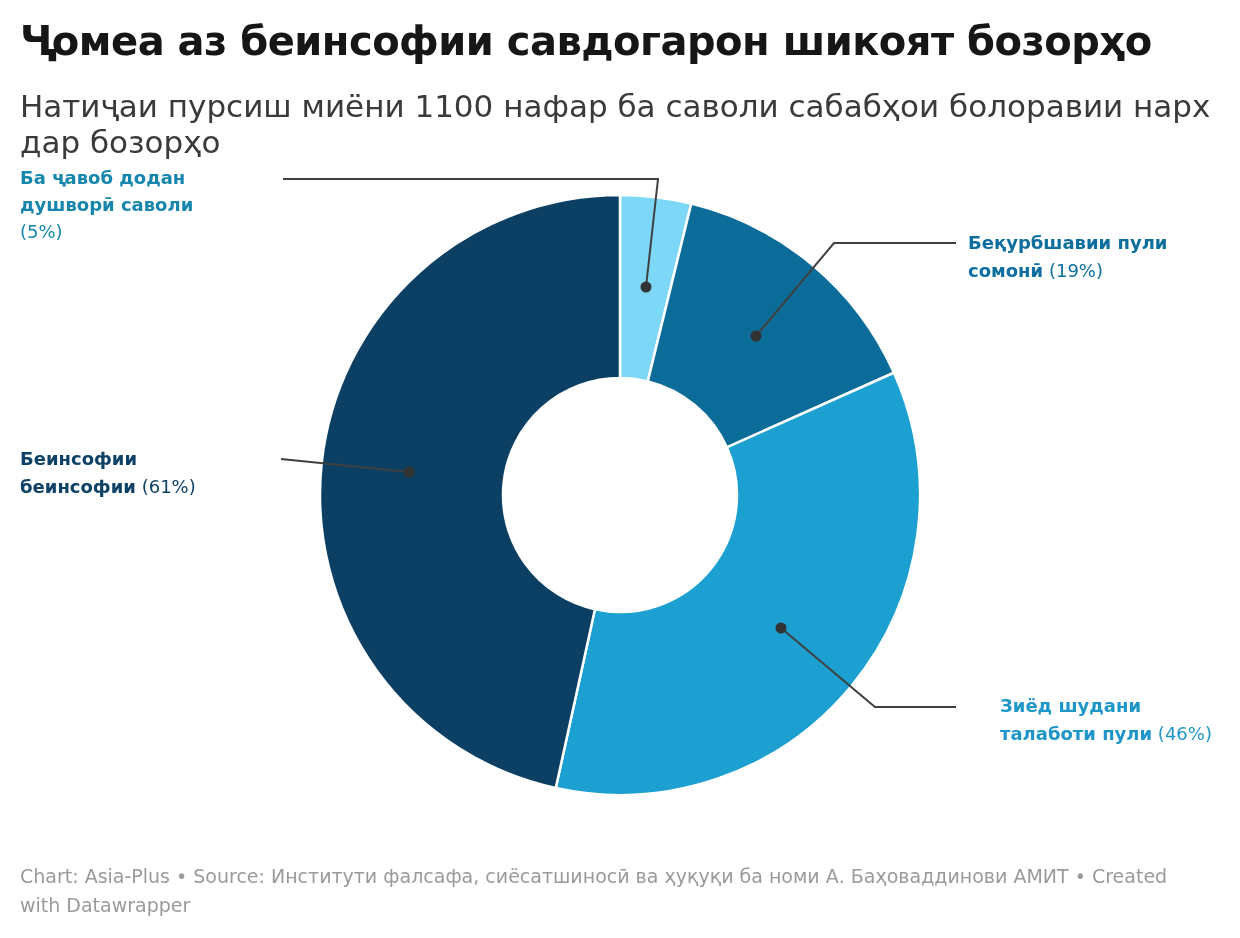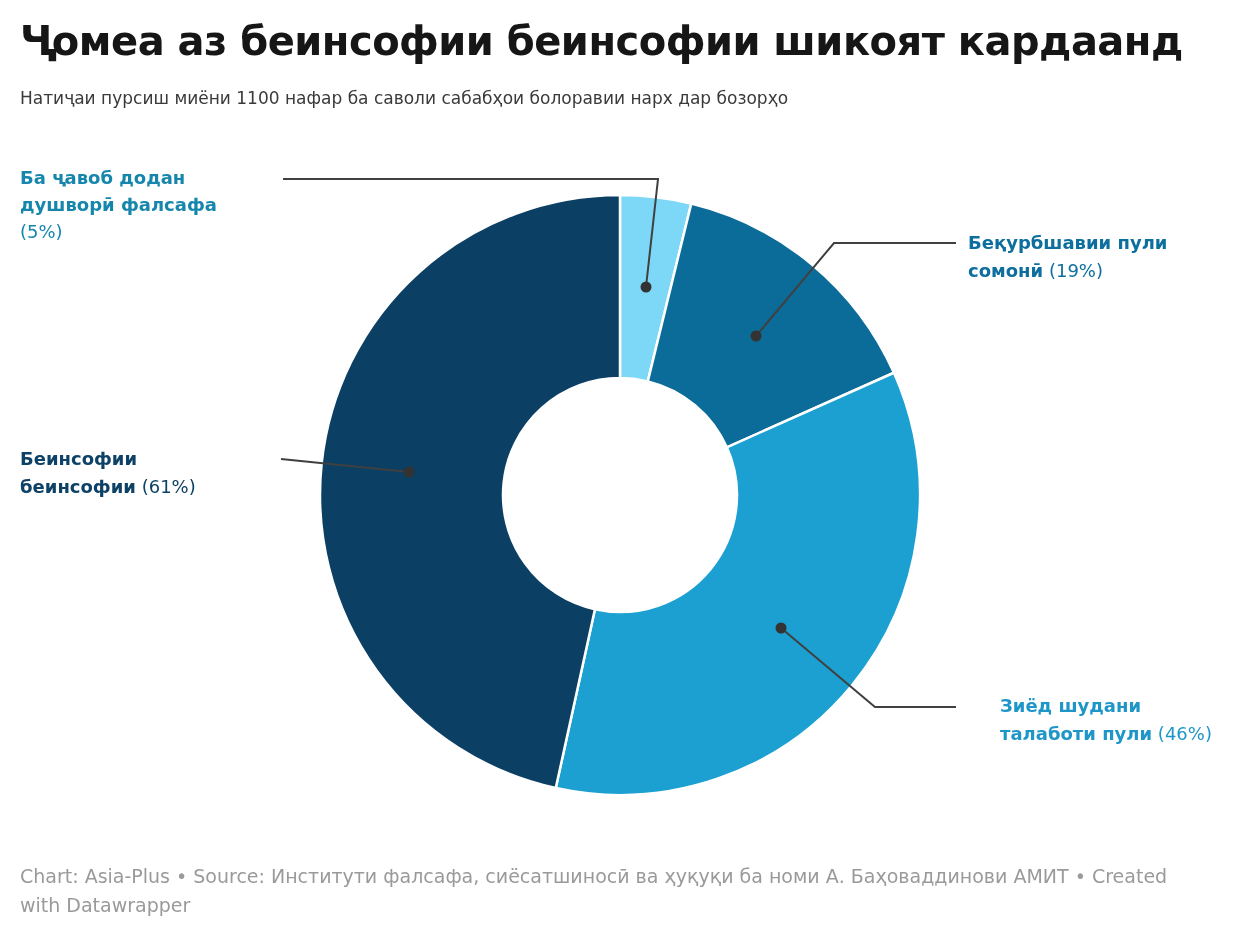--- a/index.html
+++ b/index.html
@@ -6,21 +6,21 @@
   body{
     width:1240px;height:938px;background:#ffffff;position:relative;overflow:hidden;
     font-family:"DejaVu Sans","Liberation Sans",sans-serif;
   }
   .title{
     position:absolute;left:20px;top:18px;width:1200px;
     font-size:40px;font-weight:700;color:#161616;letter-spacing:-0.5px;line-height:1.15;
   }
   .subtitle{
     position:absolute;left:20px;top:88px;width:1200px;
-    font-size:17px;font-weight:400;color:#3a3a3a;
+    font-size:31px;font-weight:400;color:#3a3a3a;
   }
   .chart-area{position:absolute;left:0;top:0;width:1240px;height:938px;}
   svg.donut{position:absolute;left:0;top:0;}
   .callout{
     position:absolute;font-size:18px;line-height:27px;font-weight:400;
   }
   .callout b{font-weight:700;}
   .callout .pct{font-weight:400;}
   .callout-1{left:20px;top:164px;width:230px;}
   .callout-2{left:968px;top:229px;width:250px;line-height:28px;}
@@ -30,21 +30,21 @@
     position:absolute;left:20px;top:862px;width:1210px;
     font-size:19px;color:#9a9a9a;line-height:29px;
   }
   .footer div{white-space:nowrap;}
 </style>
 </head>
 <body>
 
 <div class="chart-area">
 
-  <h1 class="title" style="margin:0;">Ҷомеа аз беинсофии беинсофии шикоят кардаанд</h1>
+  <h1 class="title" style="margin:0;">Ҷомеа аз беинсофии савдогарон шикоят бозорҳо</h1>
   <div class="subtitle">Натиҷаи пурсиш миёни 1100 нафар ба саволи сабабҳои болоравии нарх дар бозорҳо</div>
 
   <svg class="donut" width="1240" height="938" viewBox="0 0 1240 938">
     <g id="donut-slices">
         <path d="M620,195 A300,300 0 0 1 691.2572367933526,203.5855079022732 L647.7903223494076,381.34834808188657 A117,117 0 0 0 620,378 Z" fill="#7dd7f6" stroke="#ffffff" stroke-width="2.5"></path>
         <path d="M691.2572367933526,203.5855079022732 A300,300 0 0 1 893.9660076874561,372.7599630571197 L726.8467429981079,447.32638559227667 A117,117 0 0 0 647.7903223494076,381.34834808188657 Z" fill="#0c6c99" stroke="#ffffff" stroke-width="2.5"></path>
         <path d="M893.9660076874561,372.7599630571197 A300,300 0 0 1 555.7511756114337,788.039397632276 L594.9429584884591,609.2853650765876 A117,117 0 0 0 726.8467429981079,447.32638559227667 Z" fill="#1ba0d1" stroke="#ffffff" stroke-width="2.5"></path>
         <path d="M555.7511756114337,788.039397632276 A300,300 0 0 1 619.9999999999999,195 L620,378 A117,117 0 0 0 594.9429584884591,609.2853650765876 Z" fill="#0b3f63" stroke="#ffffff" stroke-width="2.5"></path>
       </g>
     <g stroke="#404040" stroke-width="2" fill="none">
@@ -54,21 +54,21 @@
       <polyline points="956,707 875,707 781,628"></polyline>
     </g>
     <g fill="#333333">
       <circle cx="646" cy="287" r="5.5"></circle>
       <circle cx="756" cy="336" r="5.5"></circle>
       <circle cx="409" cy="472" r="5.5"></circle>
       <circle cx="781" cy="628" r="5.5"></circle>
     </g>
   </svg>
 
-  <div class="callout callout-1" style="color: rgb(23, 134, 173);"><b>Ба ҷавоб додан</b><br><b>душворӣ фалсафа</b><br><span class="pct">(5%)</span></div>
+  <div class="callout callout-1" style="color: rgb(23, 134, 173);"><b>Ба ҷавоб додан</b><br><b>душворӣ саволи</b><br><span class="pct">(5%)</span></div>
   <div class="callout callout-2" style="color: rgb(13, 111, 158);"><b>Беқурбшавии пули</b><br><b>сомонӣ</b> <span class="pct">(19%)</span></div>
   <div class="callout callout-3" style="color: rgb(13, 65, 102);"><b>Беинсофии</b><br><b>беинсофии</b> <span class="pct">(61%)</span></div>
   <div class="callout callout-4" style="color: rgb(30, 150, 200);"><b>Зиёд шудани</b><br><b>талаботи пули</b> <span class="pct">(46%)</span></div>
 
   <div class="footer">
     <div>Chart: Asia-Plus • Source: Институти фалсафа, сиёсатшиносӣ ва ҳуқуқи ба номи А. Баҳоваддинови АМИТ • Created</div>
     <div>with Datawrapper</div>
   </div>
 
 </div>

